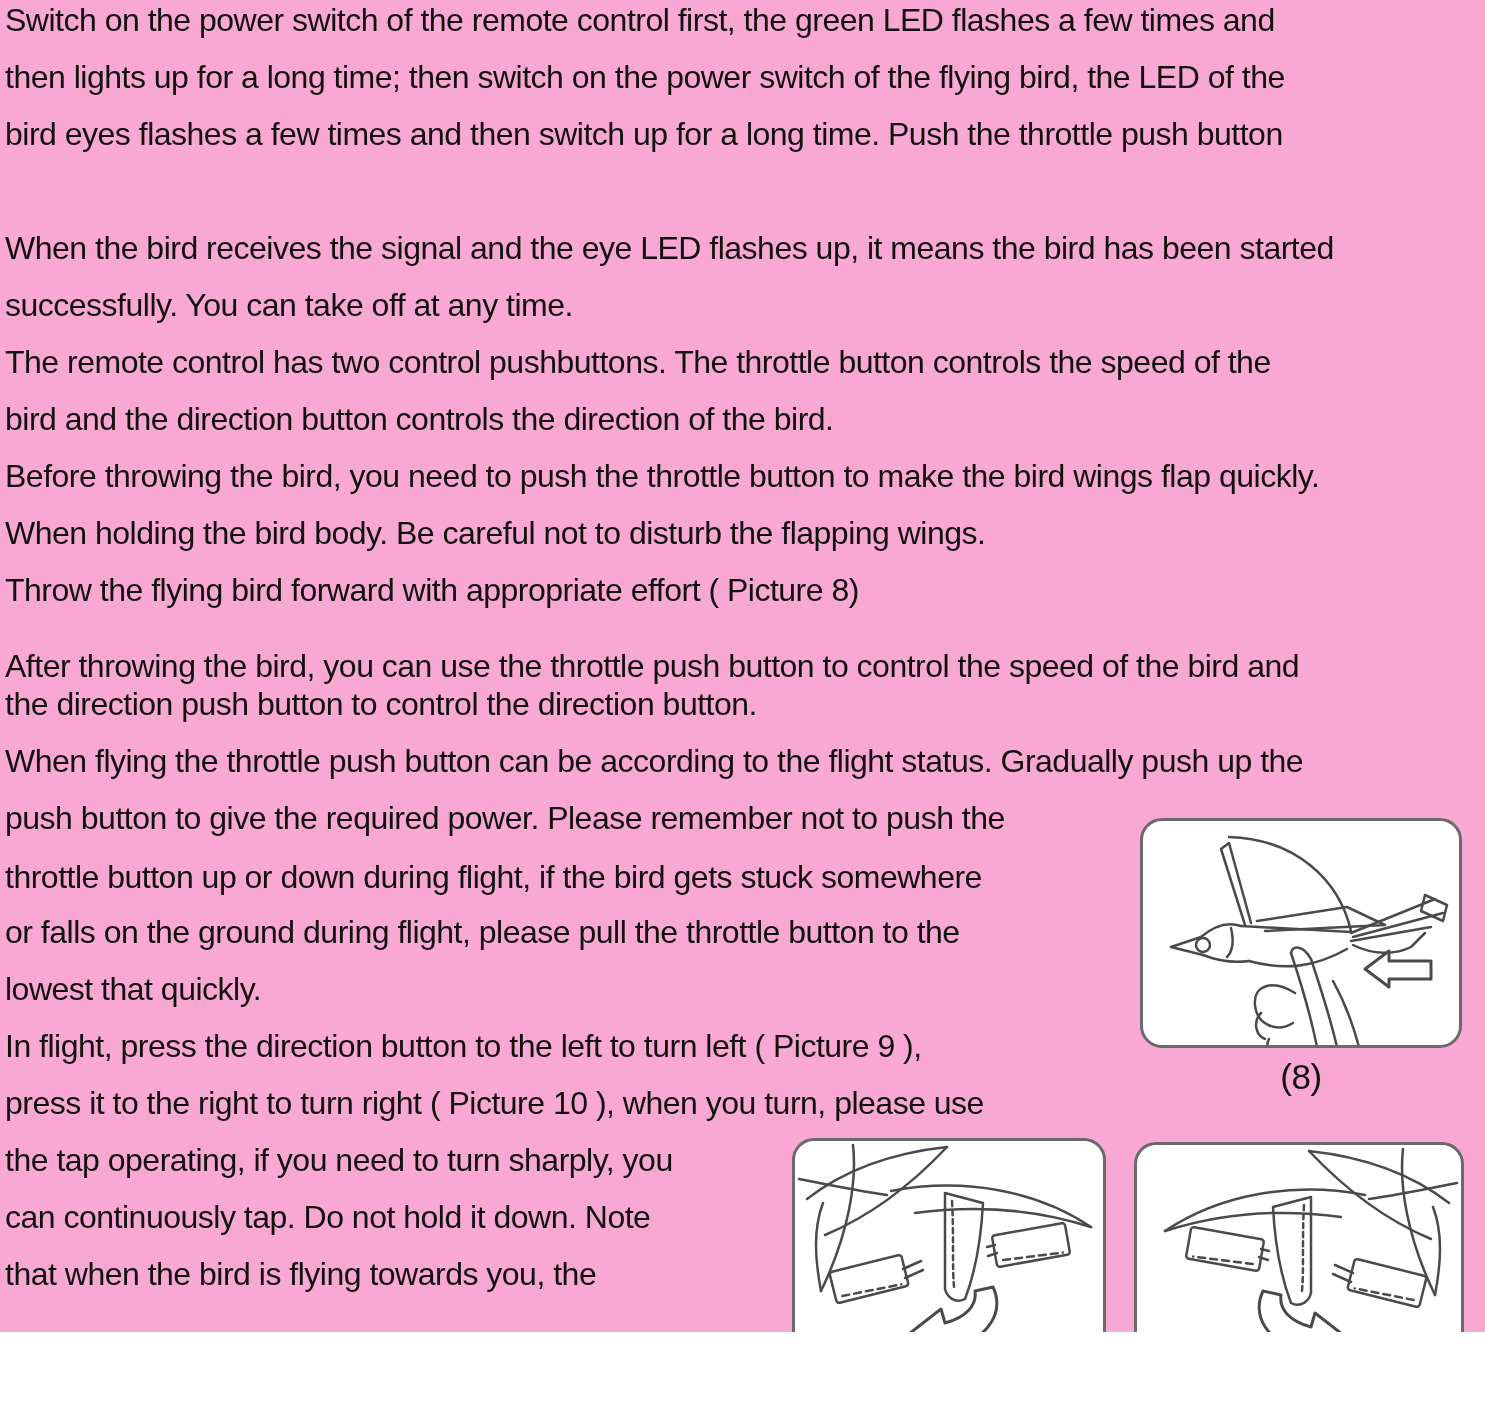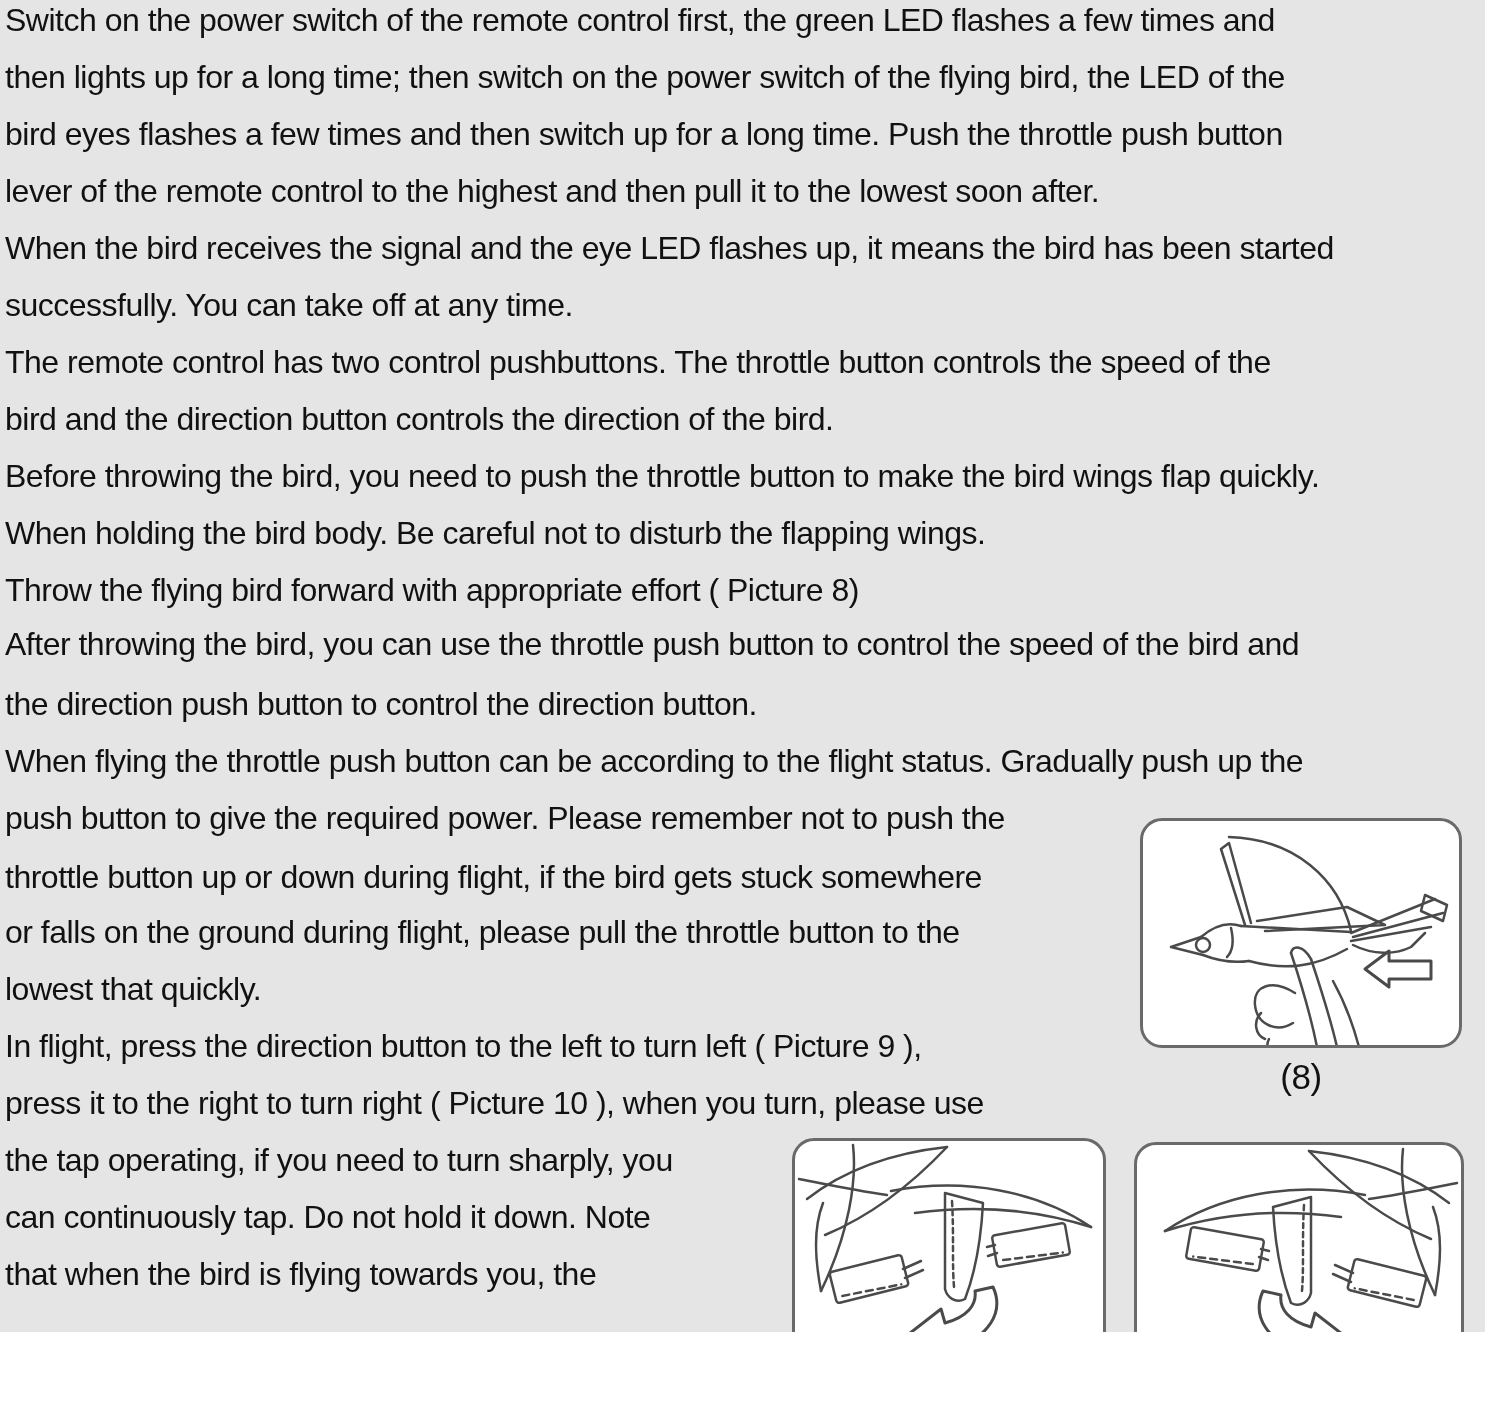--- a/index.html
+++ b/index.html
@@ -1,18 +1,18 @@
 <!DOCTYPE html>
 <html><head>
 <meta charset="utf-8">
 <style>
   html,body { margin:0; padding:0; background:#ffffff; }
   .page {
     position:relative; width:1485px; height:1332px;
-    background:#e5e5e5; overflow:hidden;
+    background:#f9a8d4; overflow:hidden;
     font-family:"Liberation Sans", sans-serif;
     color:#111111;
   }
   .line {
     position:absolute; left:5px; height:40px; line-height:40px;
     font-size:32px; letter-spacing:-0.5px; white-space:nowrap;
     color:#111111;
   }
   .figure { position:absolute; }
   .figbox {
@@ -29,29 +29,28 @@
   .hidden-defs { position:absolute; width:0; height:0; overflow:hidden; }
 </style>
 </head>
 <body>
 
 <div class="page">
 
   <div class="line" style="top:0px">Switch on the power switch of the remote control first, the green LED flashes a few times and</div>
   <div class="line" style="top:57px">then lights up for a long time; then switch on the power switch of the flying bird, the LED of the</div>
   <div class="line" style="top:114px">bird eyes flashes a few times and then switch up for a long time. Push the throttle push button</div>
-  <div class="line" style="top:171px">lever of the remote control to the highest and then pull it to the lowest soon after.</div>
   <div class="line" style="top:285px">successfully. You can take off at any time.</div>
   <div class="line" style="top:228px">When the bird receives the signal and the eye LED flashes up, it means the bird has been started</div>
   <div class="line" style="top:342px">The remote control has two control pushbuttons. The throttle button controls the speed of the</div>
   <div class="line" style="top:399px">bird and the direction button controls the direction of the bird.</div>
   <div class="line" style="top:456px">Before throwing the bird, you need to push the throttle button to make the bird wings flap quickly.</div>
   <div class="line" style="top:513px">When holding the bird body. Be careful not to disturb the flapping wings.</div>
   <div class="line" style="top:570px">Throw the flying bird forward with appropriate effort ( Picture 8)</div>
-  <div class="line" style="top:624px">After throwing the bird, you can use the throttle push button to control the speed of the bird and</div>
+  <div class="line" style="top:646px">After throwing the bird, you can use the throttle push button to control the speed of the bird and</div>
   <div class="line" style="top:684px">the direction push button to control the direction button.</div>
   <div class="line" style="top:741px">When flying the throttle push button can be according to the flight status. Gradually push up the</div>
   <div class="line" style="top:798px">push button to give the required power. Please remember not to push the</div>
   <div class="line" style="top:857px">throttle button up or down during flight, if the bird gets stuck somewhere</div>
   <div class="line" style="top:912px">or falls on the ground during flight, please pull the throttle button to the</div>
   <div class="line" style="top:969px">lowest that quickly.</div>
   <div class="line" style="top:1026px">In flight, press the direction button to the left to turn left ( Picture 9 ),</div>
   <div class="line" style="top:1083px">press it to the right to turn right ( Picture 10 ), when you turn, please use</div>
   <div class="line" style="top:1140px">the tap operating, if you need to turn sharply, you</div>
   <div class="line" style="top:1197px">can continuously tap. Do not hold it down. Note</div>

